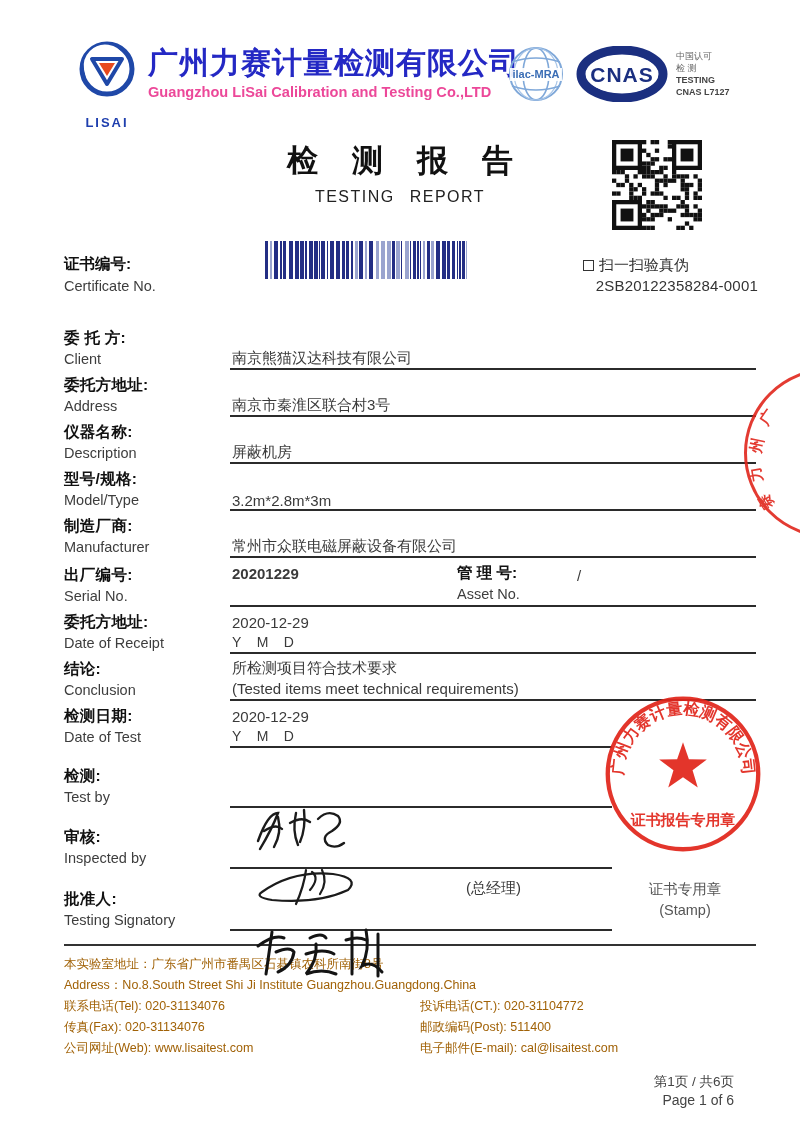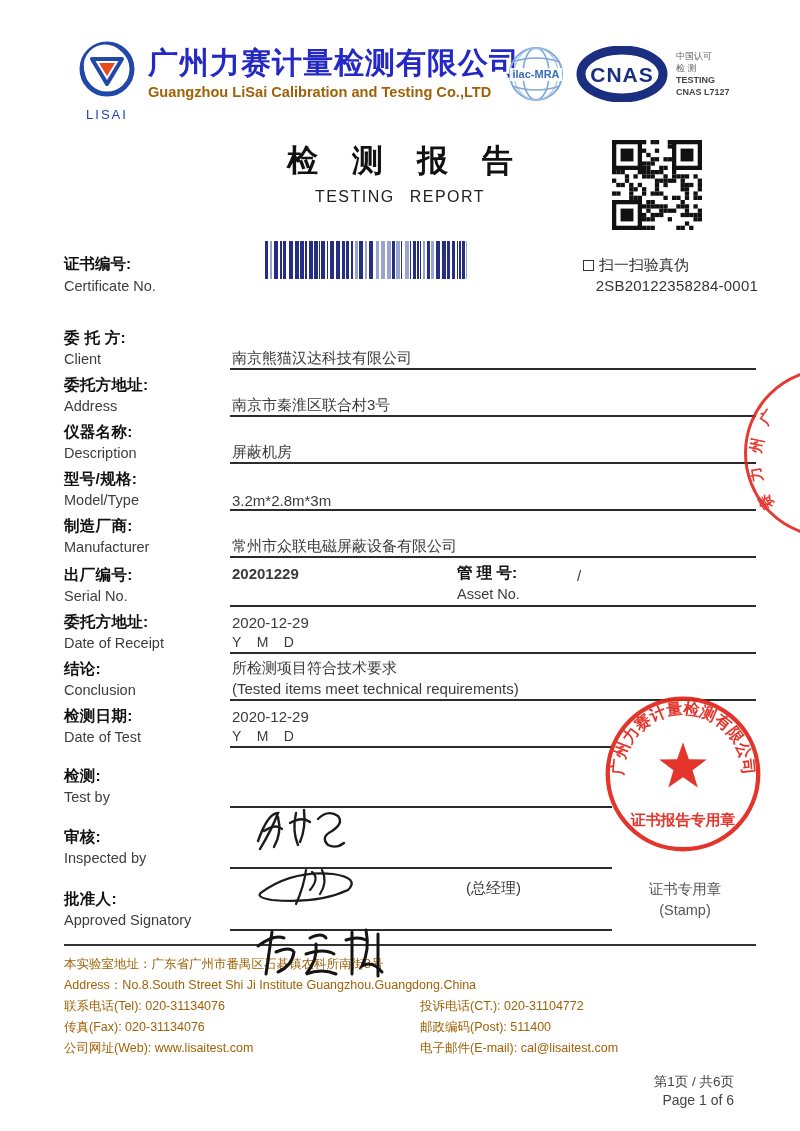--- a/index.html
+++ b/index.html
@@ -3,24 +3,24 @@
 <meta charset="utf-8">
 <style>
   * { margin:0; padding:0; box-sizing:border-box; }
   html,body { background:#ffffff; }
   body { font-family:"Liberation Sans","DejaVu Sans",sans-serif; }
   .page { position:relative; width:800px; height:1131px; background:#fff; overflow:hidden; }
 
   
   .header { position:relative; padding-top:42px; height:118px; }
   .logo-wrap { position:absolute; left:74px; top:40px; width:66px; text-align:center; }
-  .logo-text { color:#1f3fae; font-weight:normal; font-size:13px; letter-spacing:2px; margin-top:5px; }
+  .logo-text { color:#1f3fae; font-weight:bold; font-size:13px; letter-spacing:2px; margin-top:13px; }
   .company { position:absolute; left:148px; top:46px; }
   .company-cn { color:#2428c4; font-weight:bold; font-size:30px; letter-spacing:1px; line-height:34px; }
-  .company-en { color:#a16207; font-weight:bold; font-size:14.6px; line-height:20px; margin-top:2px; }
+  .company-en { color:#ec4899; font-weight:bold; font-size:14.6px; line-height:20px; margin-top:2px; }
   .badges { position:absolute; left:506px; top:44px; display:flex; align-items:center; }
   .cnas-info { margin-left:8px; color:#666; font-size:9px; line-height:12px; }
   .cnas-info .b { color:#444; font-weight:bold; }
 
   
   .title-block { margin-top:24px; text-align:center; }
   .title-cn { font-size:31px; font-weight:bold; color:#111; letter-spacing:34px; margin-right:-34px; line-height:38px; }
   .title-en { font-size:16px; color:#222; letter-spacing:1.5px; word-spacing:9px; margin-top:8px; }
   .qr-box { position:absolute; left:612px; top:140px; width:90px; height:90px; }
 
@@ -442,21 +442,21 @@
             <path d="M64,10 Q72,16 62,28"></path>
             <path d="M74,8 Q80,20 72,32"></path>
           </g>
         </svg>
       </div>
     </div>
 
     <div class="frow sig-row" style="min-height:62px">
       <div class="flabel">
           <div class="cn">批准人:</div>
-          <div class="en">Approved Signatory</div>
+          <div class="en">Testing Signatory</div>
         </div>
       <div class="fvalue short sig-cell">
         <svg class="sig-svg" width="150" height="58" viewBox="0 0 150 58">
           <g fill="none" stroke="#141414" stroke-width="3" stroke-linecap="round">
             <path d="M10,22 Q26,10 36,14"></path>
             <path d="M24,8 L18,50"></path>
             <path d="M28,28 Q42,22 46,28 Q44,42 30,48"></path>
             <path d="M62,14 Q74,8 78,14"></path>
             <path d="M58,30 Q76,24 86,30"></path>
             <path d="M68,20 Q70,36 58,50 Q74,44 88,50"></path>

